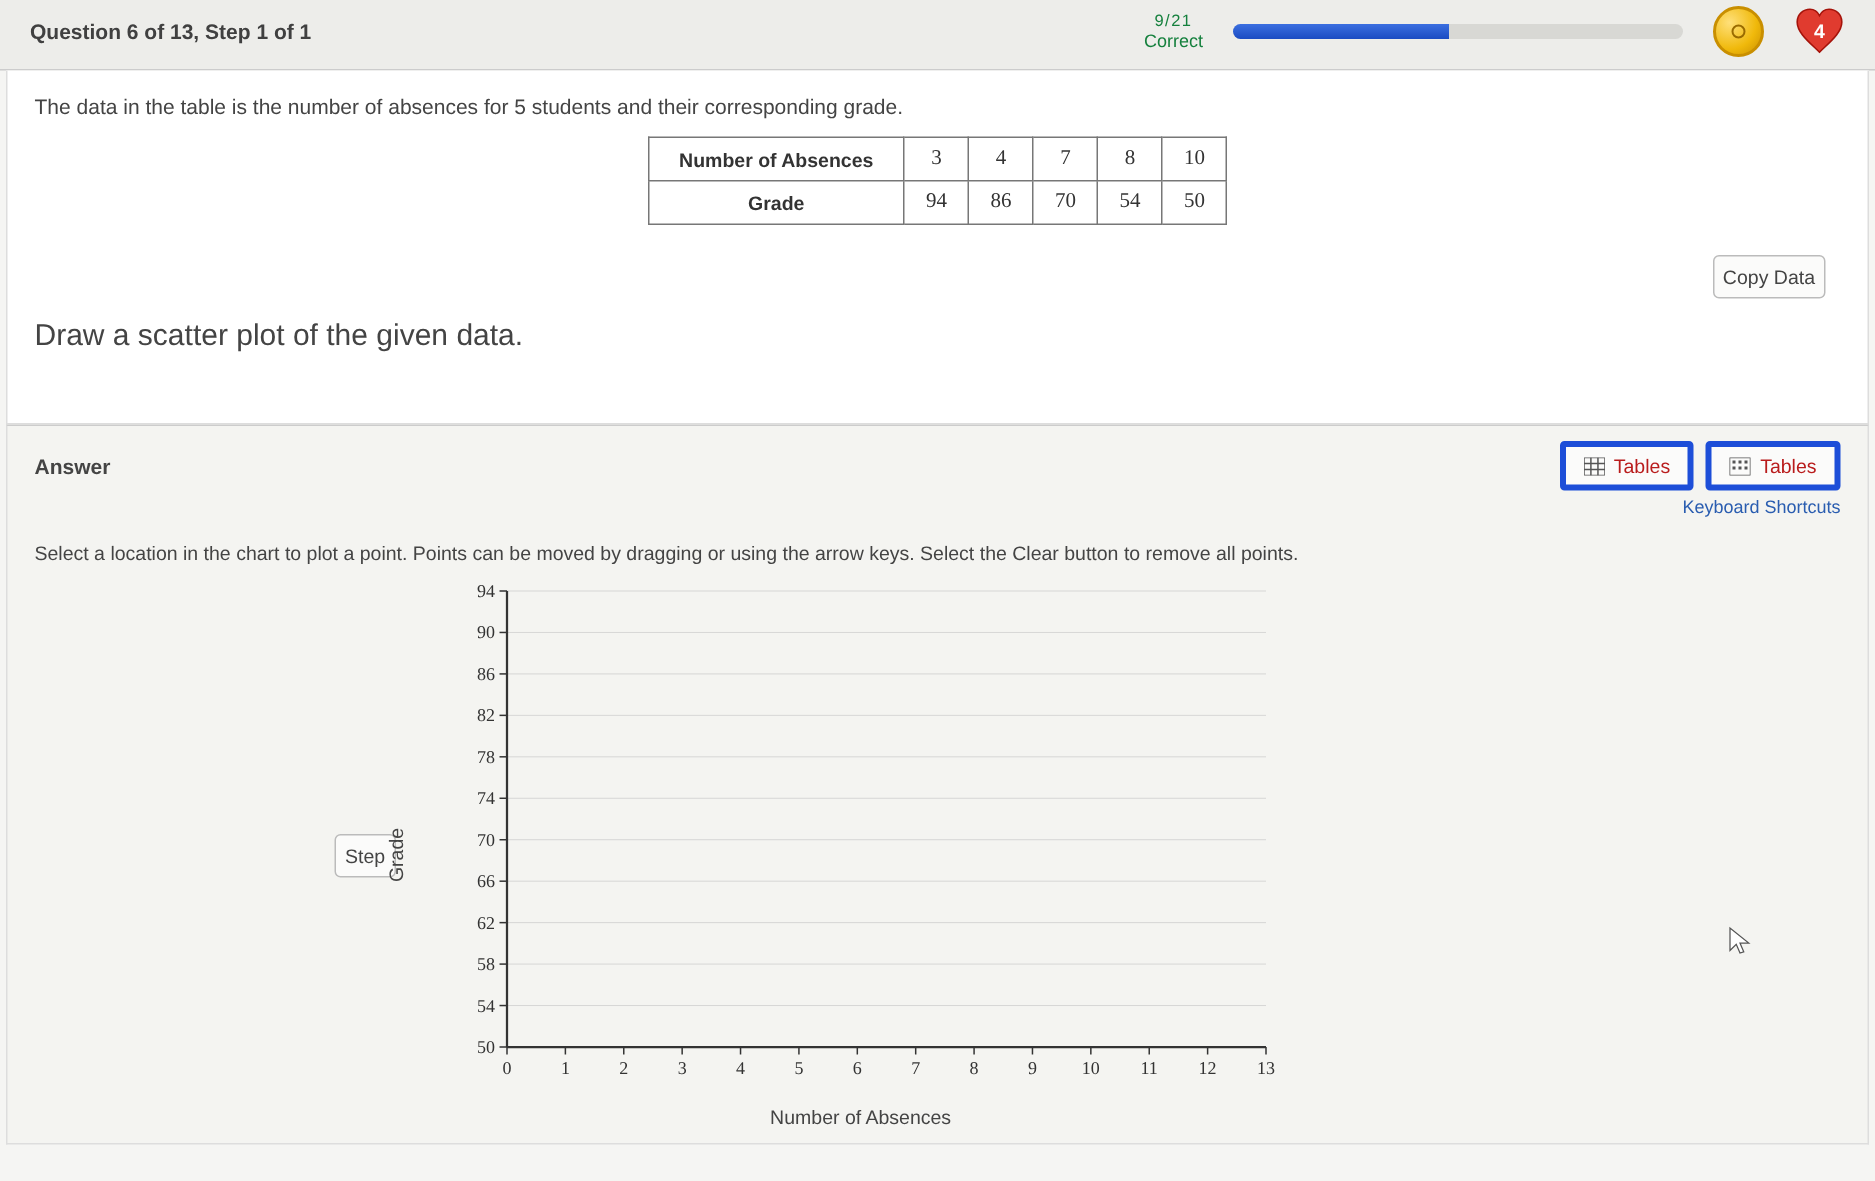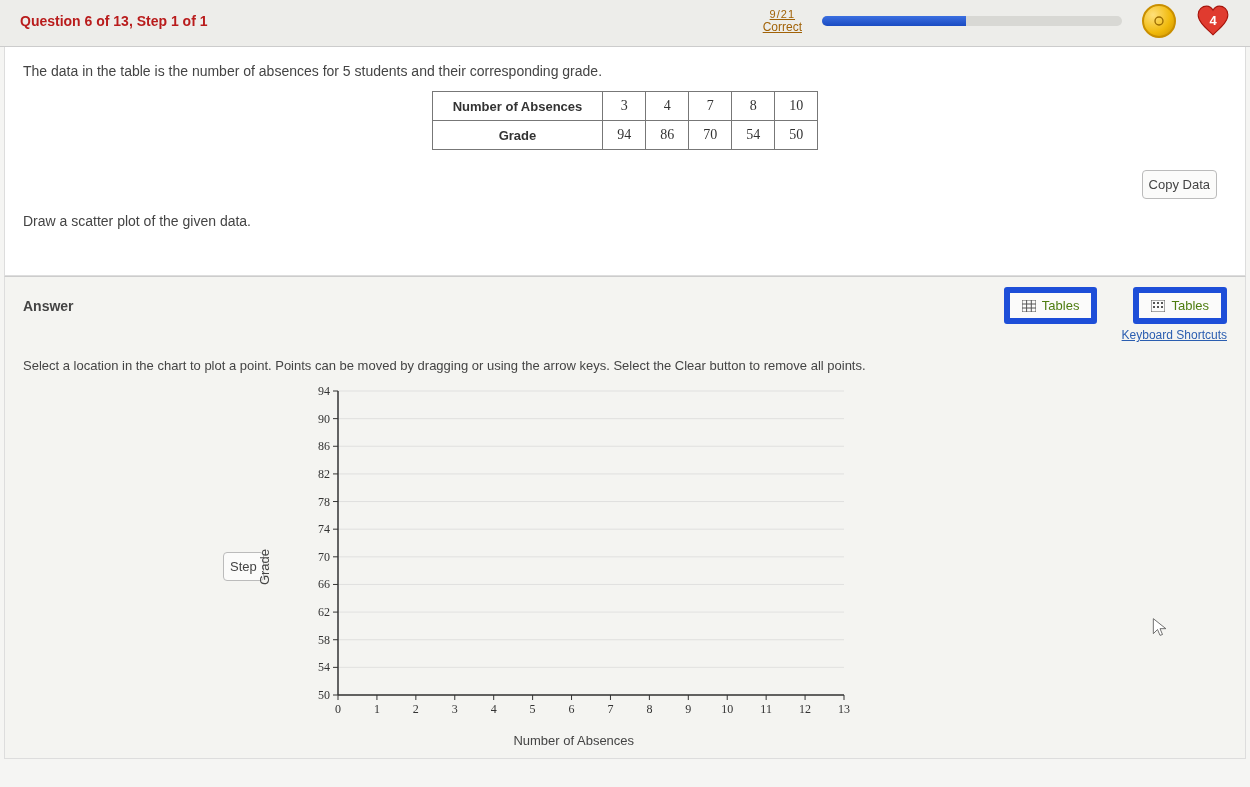--- a/index.html
+++ b/index.html
@@ -14,33 +14,32 @@
   .header {
     display: flex;
     align-items: center;
     padding: 4px 20px 8px 20px;
     border-bottom: 1px solid #ccc;
     background: #ededea;
   }
   .question-label {
     font-size: 14px;
     font-weight: bold;
-    color: #b91c1c;
+    color: #404040;
     flex: 0 0 auto;
   }
   .correct-block {
     margin-left: auto;
     text-align: center;
     font-size: 12px;
-    color: #a16207;
+    color: #15803d;
     display: flex;
     flex-direction: column;
     align-items: center;
     margin-right: 20px;
-    text-decoration: underline;
   }
   .score-frac { font-size: 11px; letter-spacing: 1px; }
   .progress-wrap {
     width: 300px;
     height: 10px;
     background: #d8d8d4;
     border-radius: 5px;
     overflow: hidden;
     margin-right: 20px;
   }
@@ -90,41 +89,40 @@
   .copy-row { text-align: right; padding: 0 10px 14px 0; }
   .btn {
     background: #fbfbfa;
     border: 1px solid #bbb;
     border-radius: 4px;
     padding: 6px 6px;
     font-size: 13px;
     color: #444;
     cursor: pointer;
   }
-  .instruction { font-size: 14px; color:#444; margin-bottom: 30px; }
+  .instruction { font-size: 20px; color:#444; margin-bottom: 30px; }
 
   .answer-bar {
     background:#f4f4f1;
     margin: 0 4px;
     border:1px solid #ddd;
     border-top:1px solid #ccc;
     padding: 10px 18px;
   }
   .answer-head {
     display:flex;
     align-items:center;
-    gap:28px;
   }
   .answer-title { font-size:14px; font-weight:bold; color:#444; flex:1;}
   .tool-btn {
-    background:#fbfbfa;border:6px solid #1d4ed8;border-radius:3px;
-    padding:5px 12px;font-size:13px;color:#4d7c0f;cursor:pointer;
+    background:#fbfbfa;border:4px solid #1d4ed8;border-radius:3px;
+    padding:5px 12px;font-size:13px;color:#b91c1c;cursor:pointer;
     display:inline-flex;align-items:center;gap:6px;margin-left:8px;
   }
-  .kbd-link { text-align:right; font-size:12px; color:#2a5db0; margin-top:4px; cursor:pointer;text-decoration:underline;}
+  .kbd-link { text-align:right; font-size:12px; color:#2a5db0; margin-top:4px; cursor:pointer;}
   .hint { font-size:13px; color:#444; margin:16px 0 12px 0; }
 
   .plot-row { display:flex; align-items:center; gap: 30px; justify-content:flex-start; padding-left: 200px;}
   .clear-btn-wrap { align-self:center; }
   .chart-wrap { position:relative; }
   .ylabel {
     position:absolute; left:-48px; top:50%; transform: translateY(-50%) rotate(-90deg);
     font-size:13px; color:#444;
   }
   .xlabel { text-align:center; font-size:13px; color:#444; margin-top:4px; }

